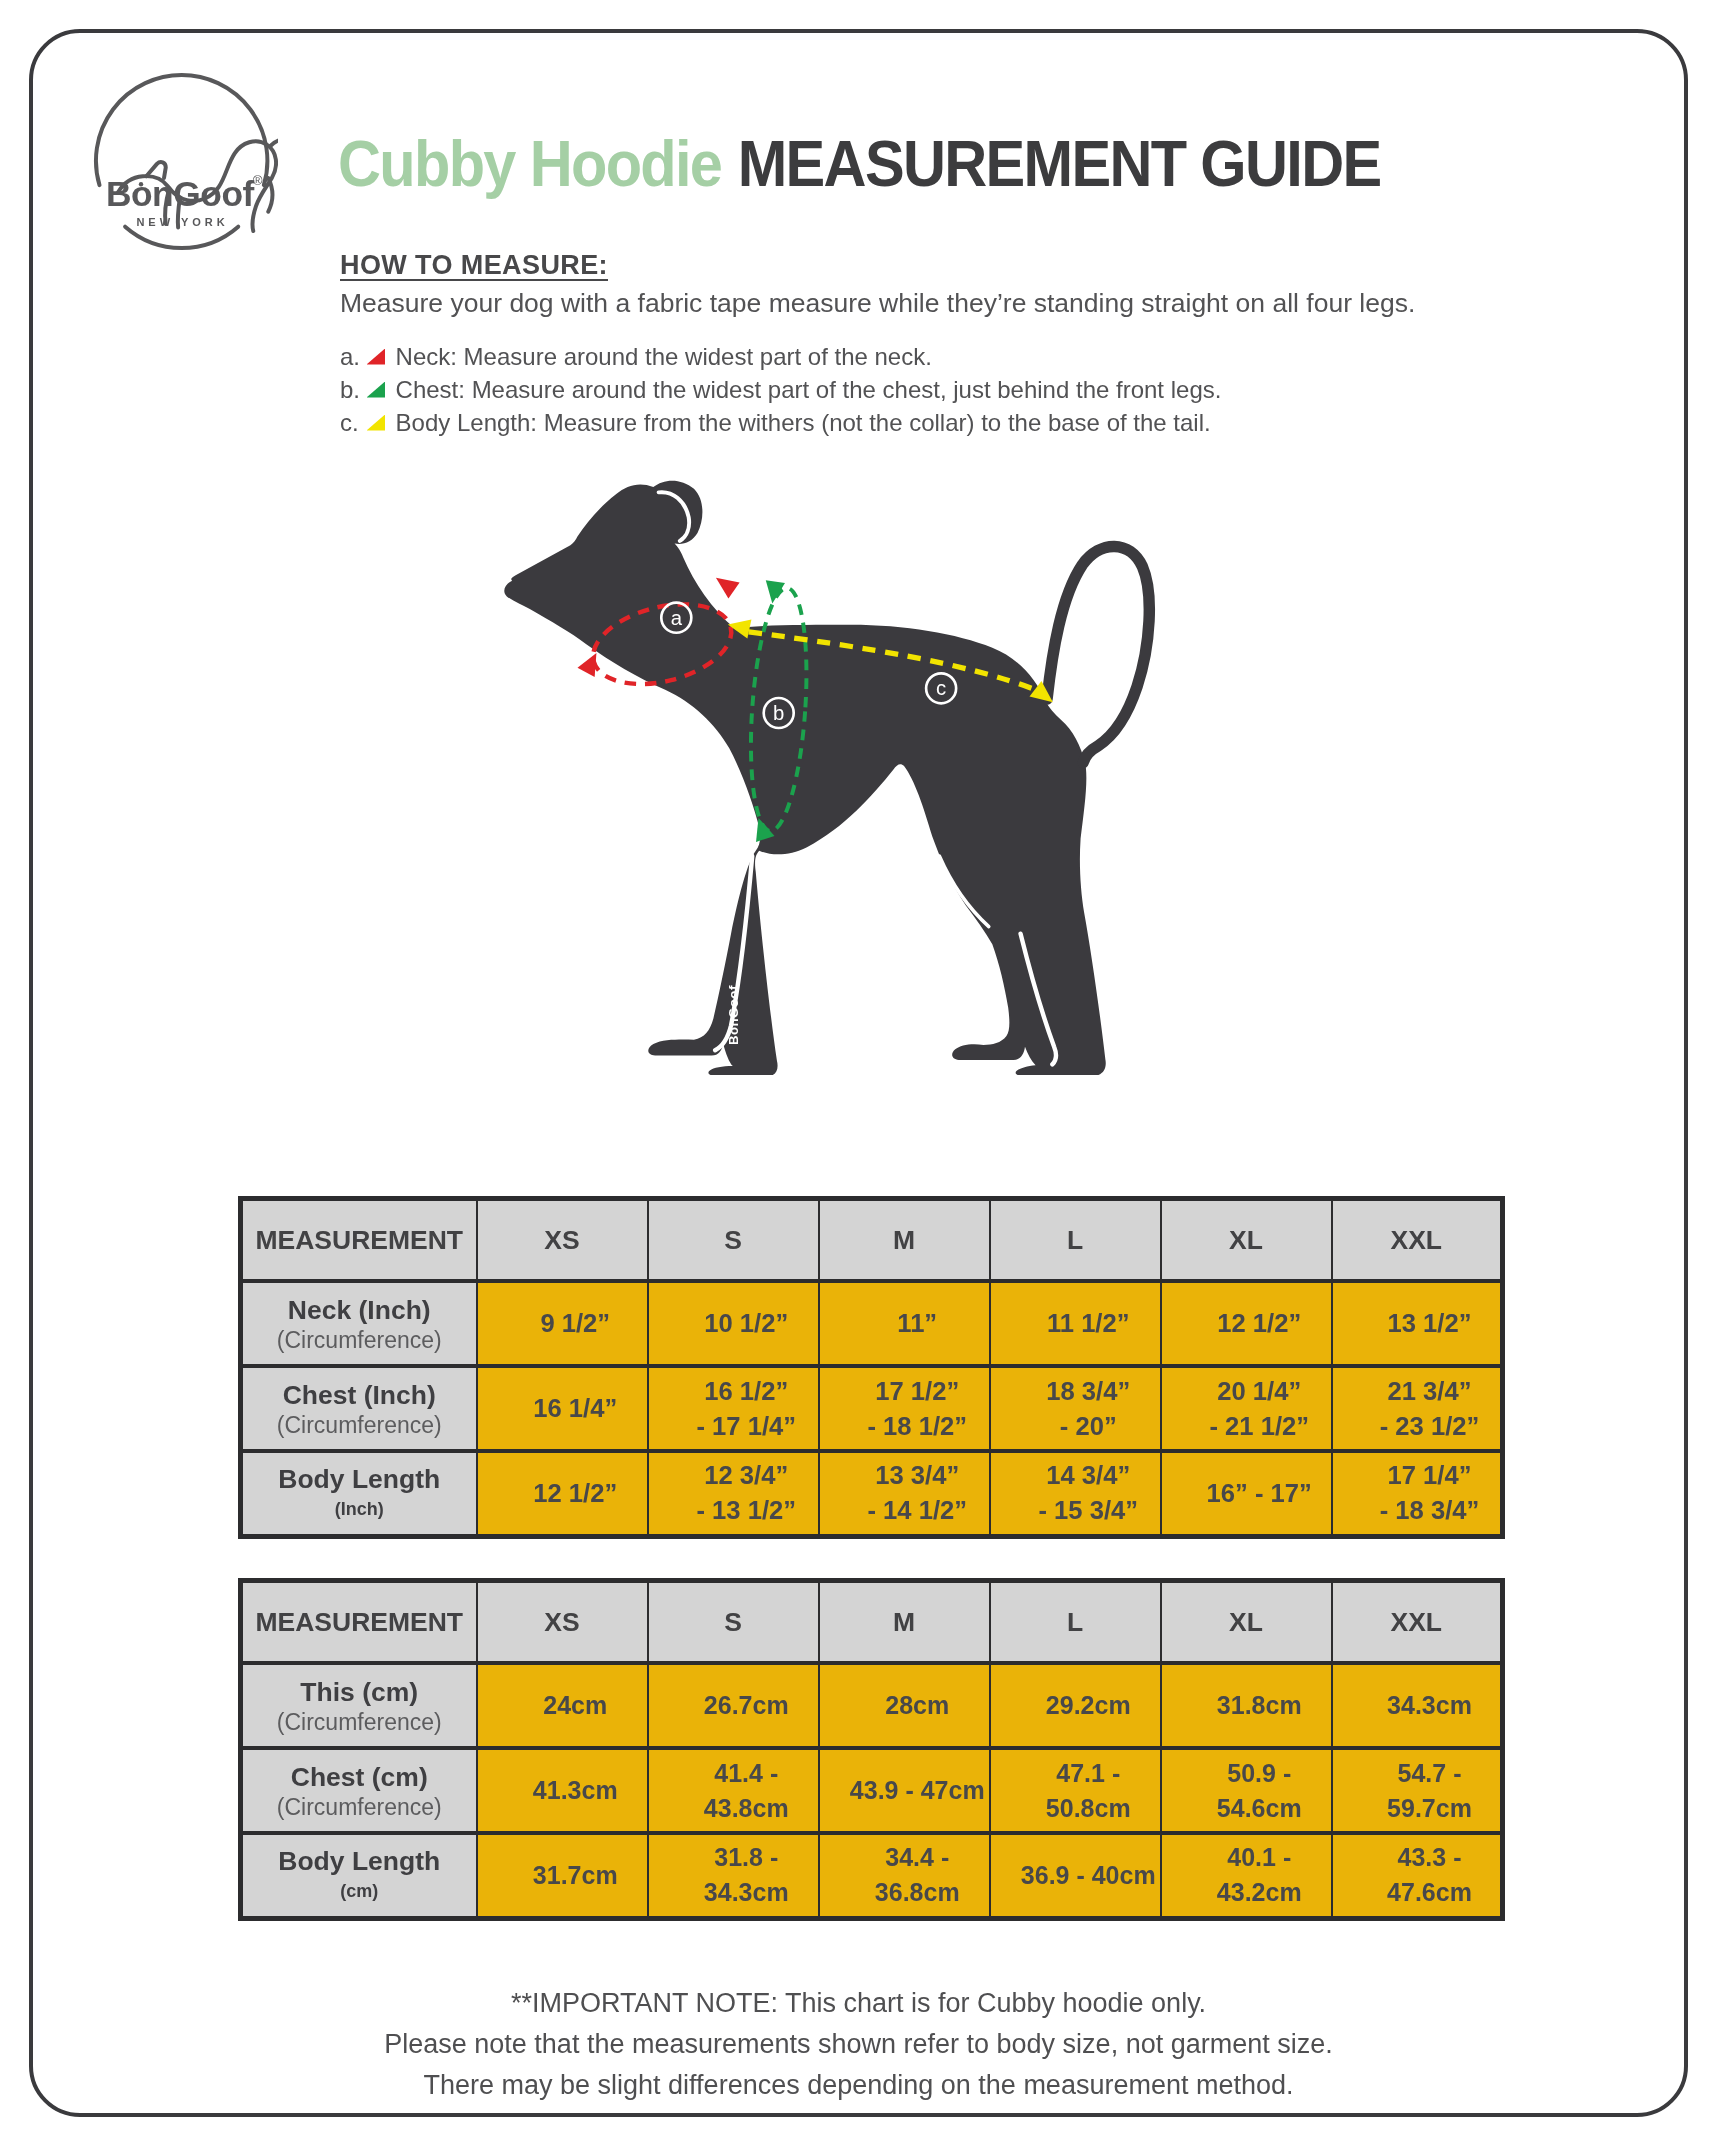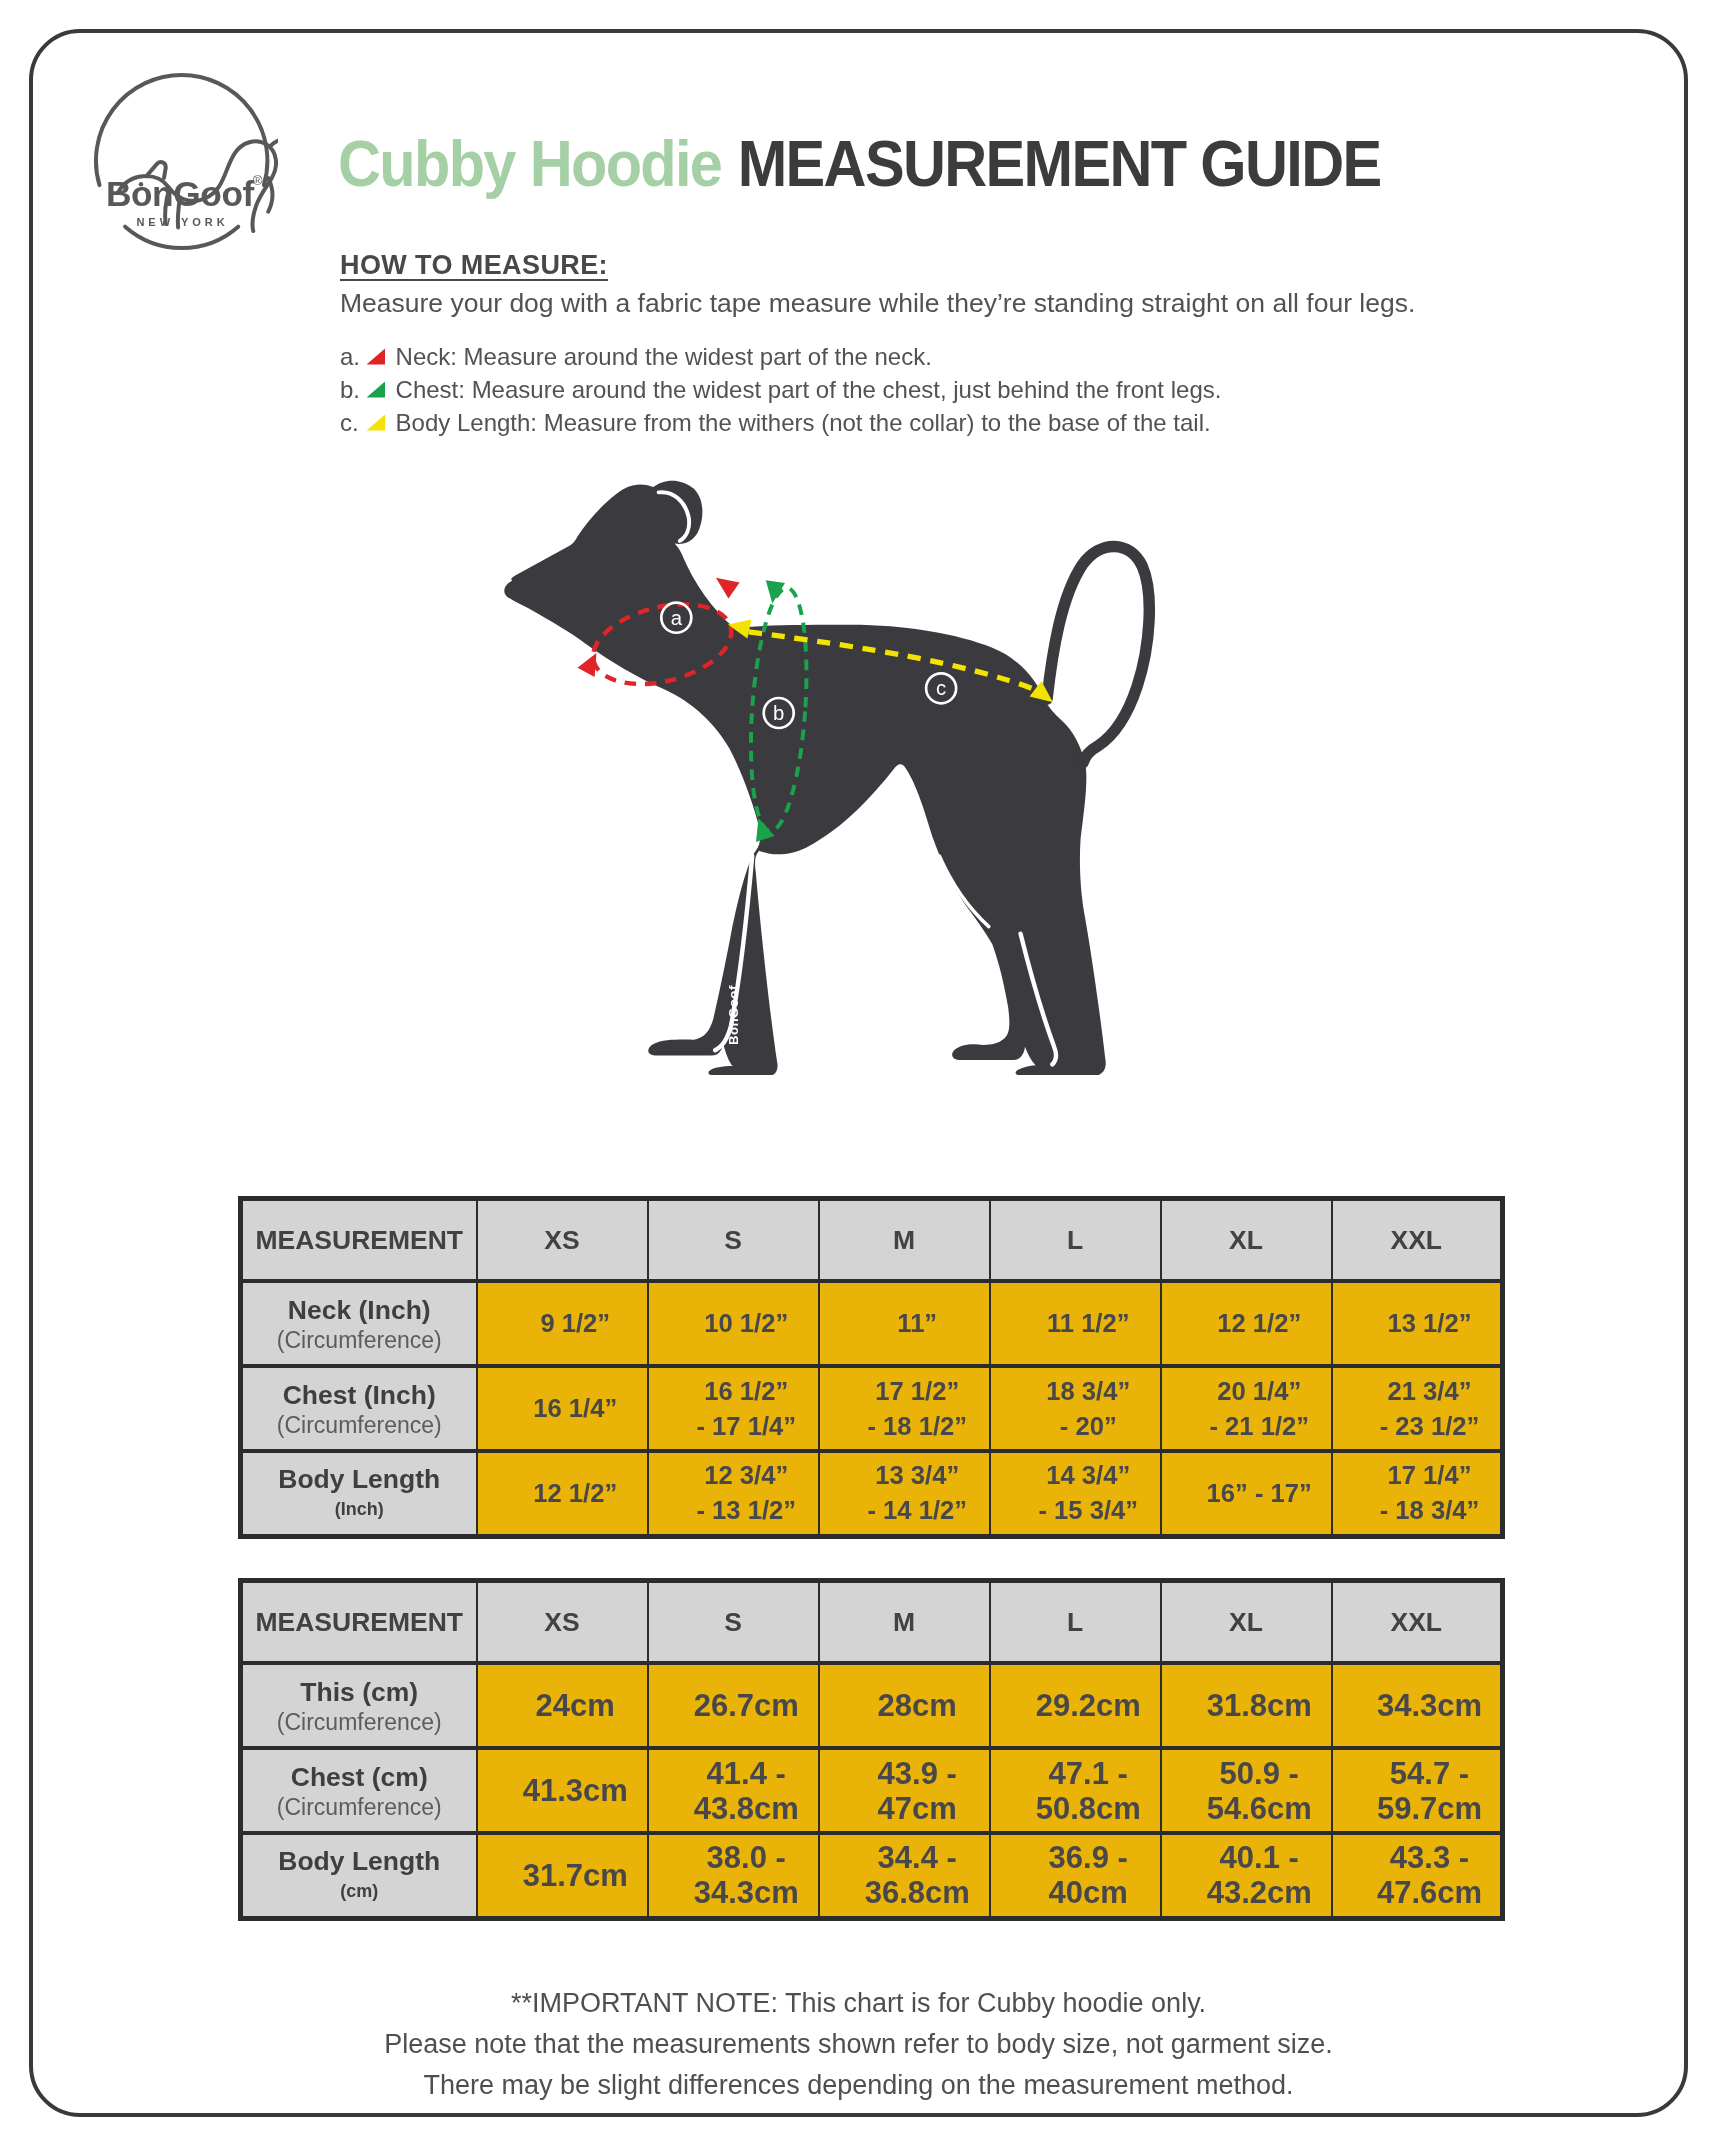--- a/index.html
+++ b/index.html
@@ -29,21 +29,21 @@
              text-align:center;vertical-align:middle;padding:0 3.5px;}
   .sizetable col.c0{width:236px;}
   .sizetable col.cs{width:171px;}
   .head-row th{height:78px;background:#d4d4d4;font-size:26.5px;font-weight:bold;color:#424244;letter-spacing:0;}
   .body-row{height:85px;}
   .rowlabel{background:#d4d4d4;}
   .rl-main{font-size:26.5px;font-weight:bold;color:#3f3f42;line-height:32px;}
   .rl-sub{font-size:23px;font-weight:normal;color:#5c5c5e;line-height:28px;}
   .sizetable tr:nth-child(4) .rl-sub{font-size:18px;font-weight:bold;color:#3f3f42;text-align:center;}
   .sizetable td{font-size:25.6px;font-weight:bold;color:#48484a;white-space:pre-line;line-height:35px;padding-left:30px;}
-  .t-cm td{font-size:31px;}
+  .t-cm td{font-size:25px;}
   .note{position:absolute;left:0;right:0;top:1983px;text-align:center;
         font-size:27px;color:#4f4f51;line-height:41px;}
   svg text{font-family:"Liberation Sans",sans-serif;}
 </style>
 </head>
 <body>
 
 <div class="page">
   <div class="frame"></div>
 
@@ -283,21 +283,21 @@
       <td>47.1 - 50.8cm</td>
       <td>50.9 - 54.6cm</td>
       <td>54.7 - 59.7cm</td>
     </tr>
     <tr class="body-row">
       <th class="rowlabel">
         <div class="rl-main">Body Length</div>
         <div class="rl-sub">(cm)</div>
       </th>
       <td>31.7cm</td>
-      <td>38.0 - 34.3cm</td>
+      <td>31.8 - 34.3cm</td>
       <td>34.4 - 36.8cm</td>
       <td>36.9 - 40cm</td>
       <td>40.1 - 43.2cm</td>
       <td>43.3 - 47.6cm</td>
     </tr>
   </tbody>
     </table>
 
   <div class="note">
     <div>**IMPORTANT NOTE: This chart is for Cubby hoodie only.</div>

